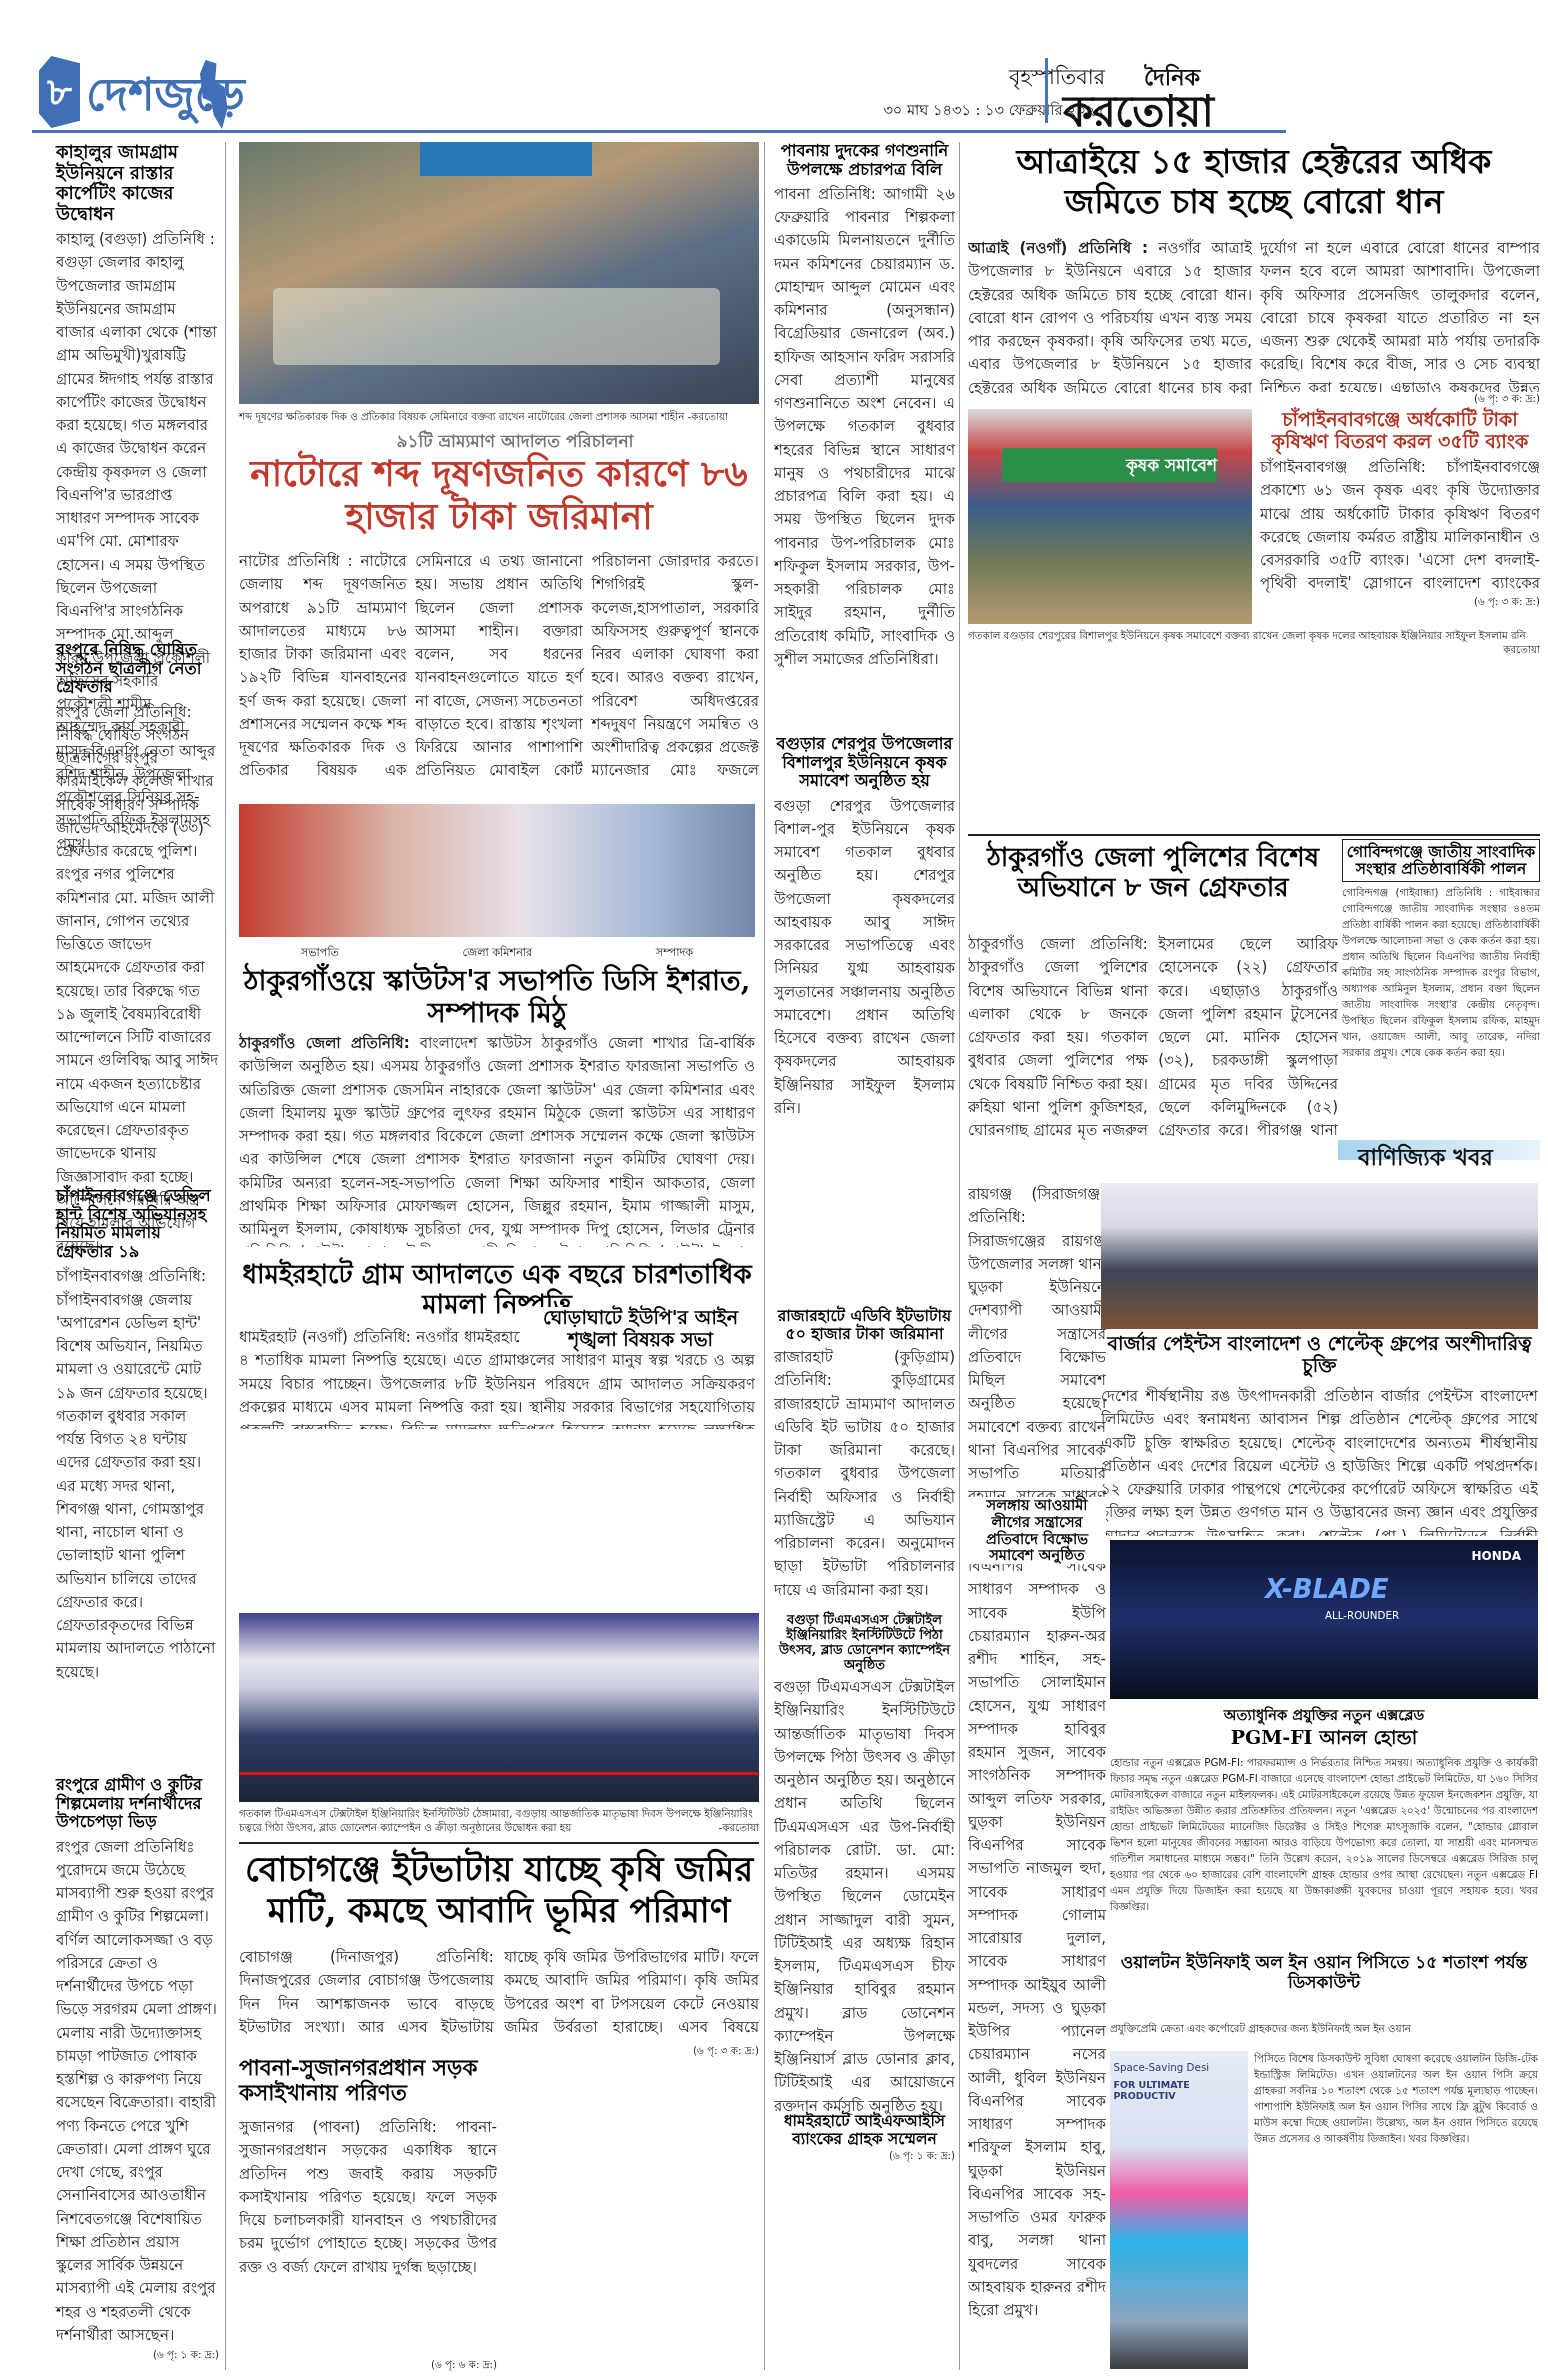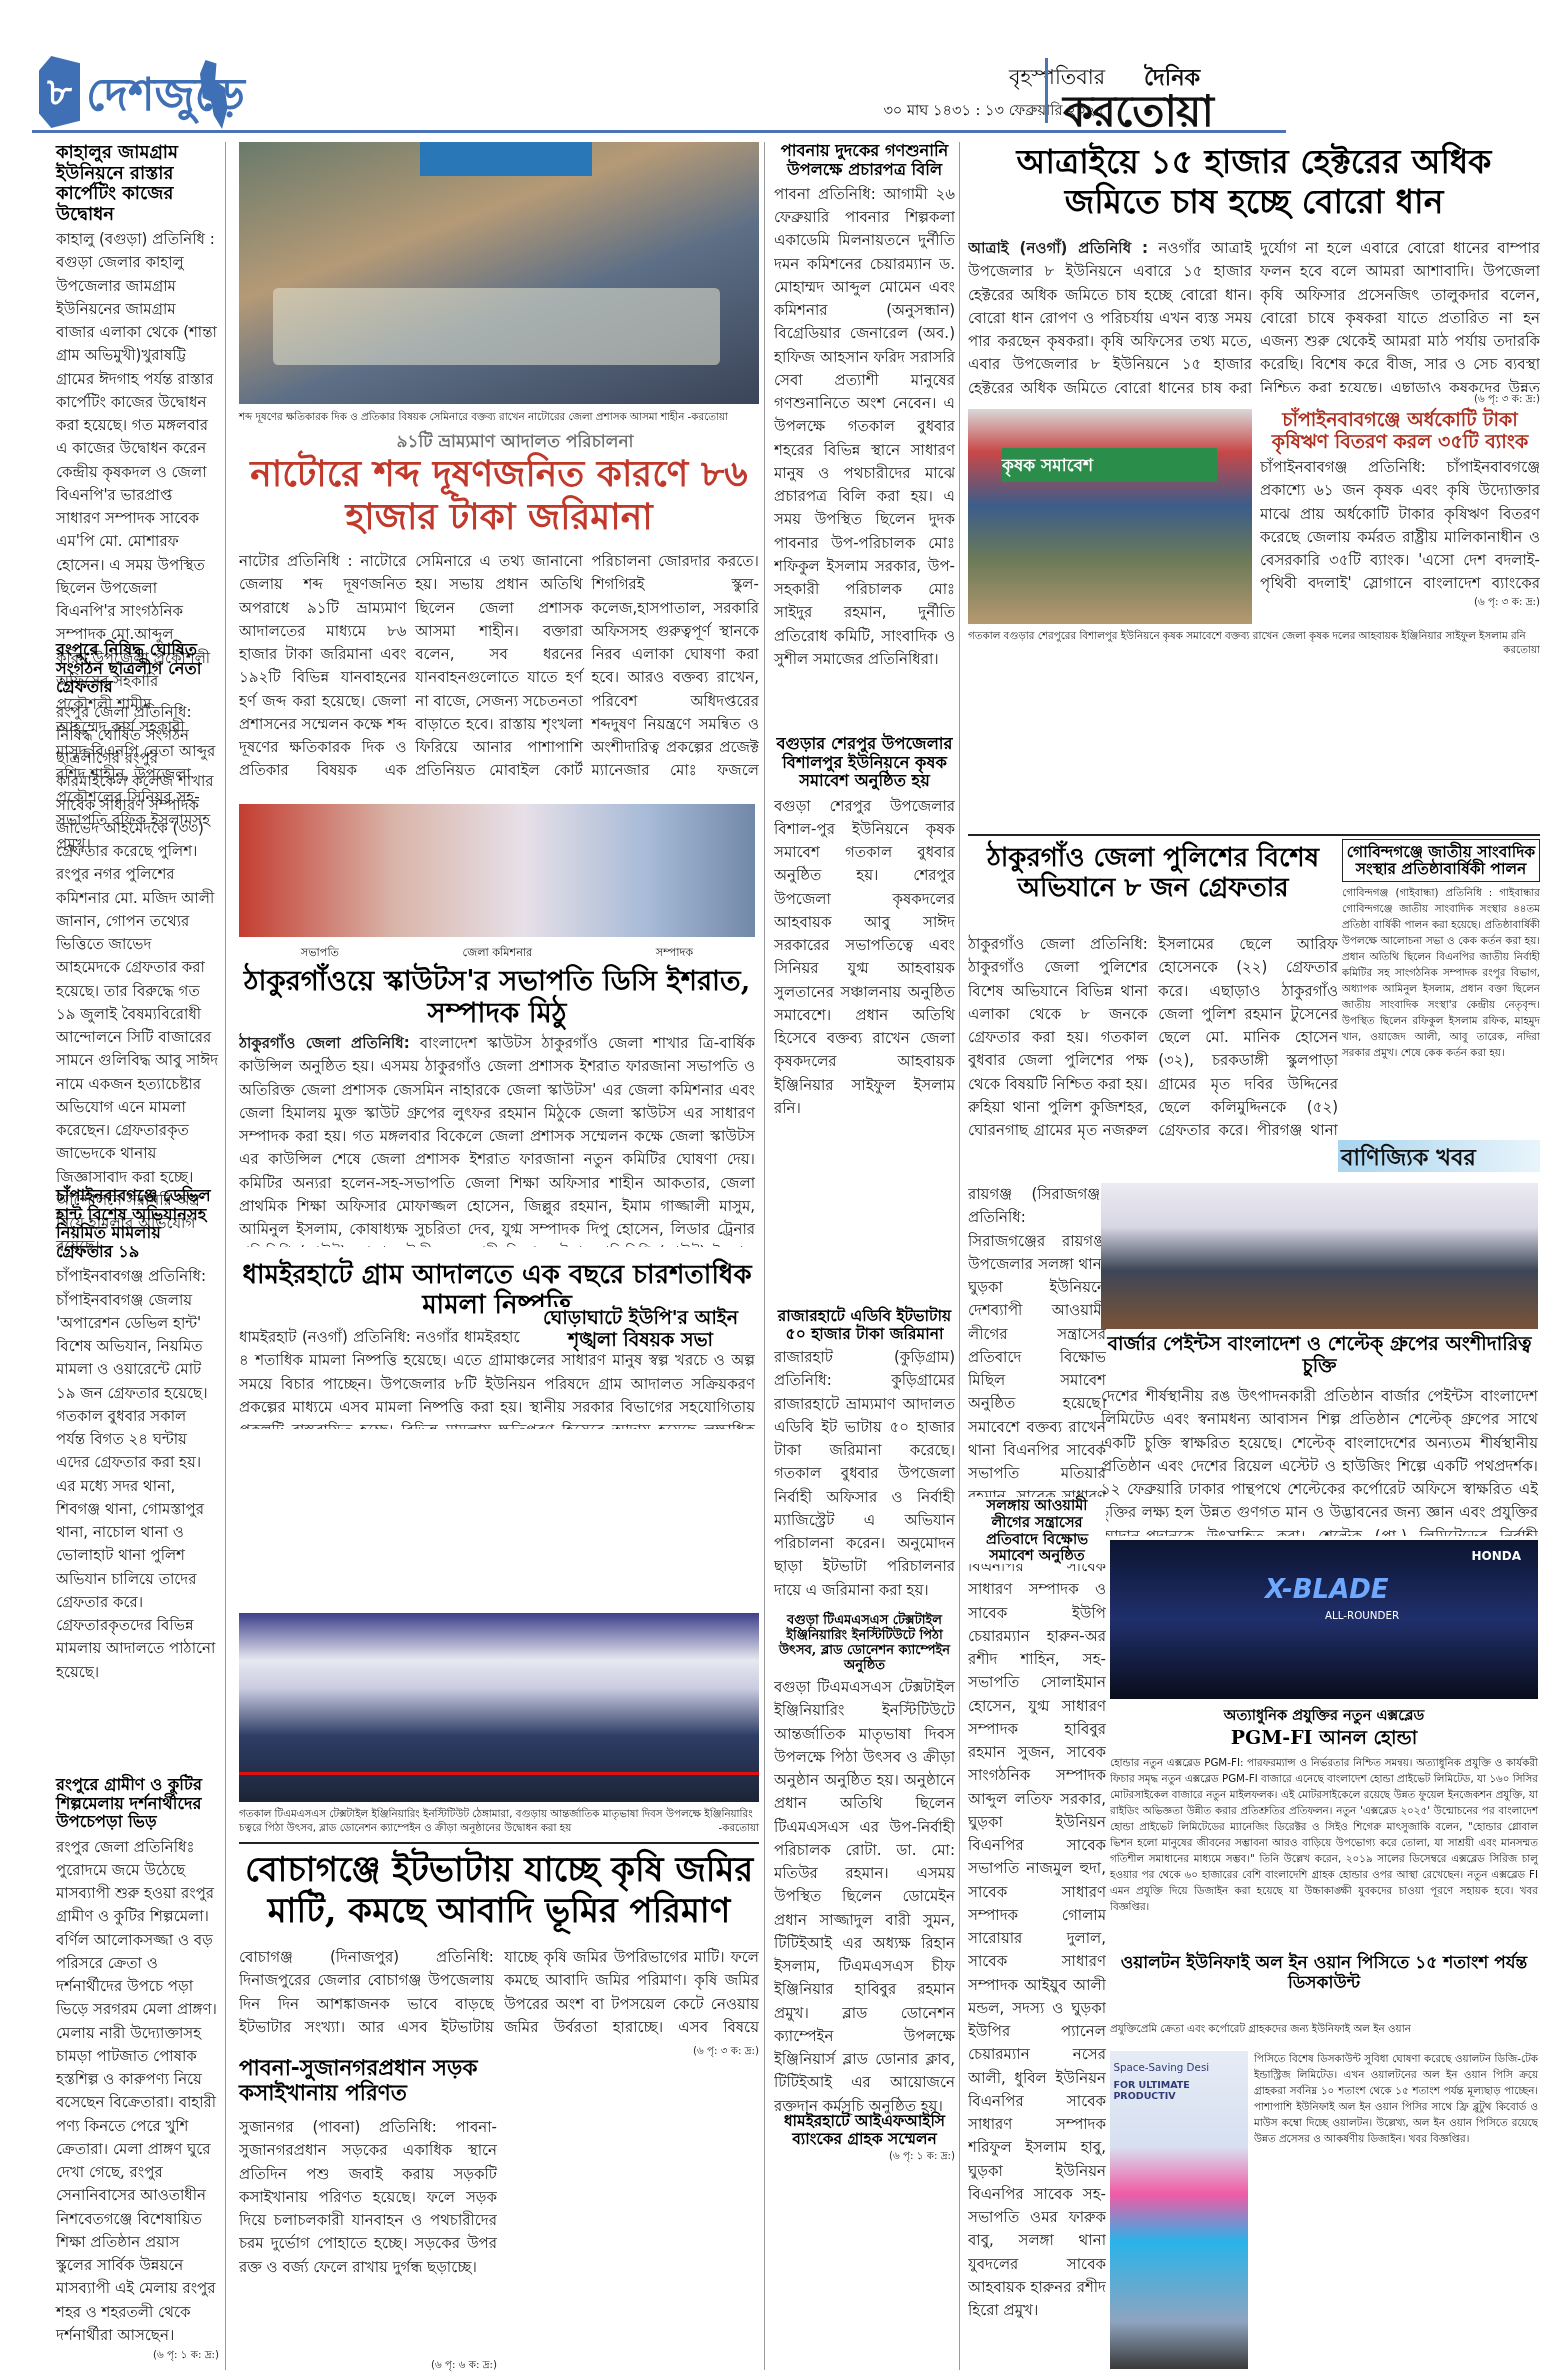--- a/index.html
+++ b/index.html
@@ -128,21 +128,21 @@
 
 <div class="abs hl" style="left:968px;top:142px;width:572px;font-size:33px;text-align:center;line-height:1.2">আত্রাইয়ে ১৫ হাজার হেক্টরের অধিক জমিতে চাষ হচ্ছে বোরো ধান</div>
 <div class="abs body" style="left:968px;top:237px;width:284px;height:163px;overflow:hidden">
   <b>আত্রাই (নওগাঁ) প্রতিনিধি :</b>
   <span>নওগাঁর আত্রাই উপজেলার ৮ ইউনিয়নে এবারে ১৫ হাজার হেক্টরের অধিক জমিতে চাষ হচ্ছে বোরো ধান। বোরো ধান রোপণ ও পরিচর্যায় এখন ব্যস্ত সময় পার করছেন কৃষকরা। কৃষি অফিসের তথ্য মতে, এবার উপজেলার ৮ ইউনিয়নে ১৫ হাজার হেক্টরের অধিক জমিতে বোরো ধানের চাষ করা হয়েছে। এখন নির্বিঘ্নে এলাকার বিভিন্ন স্থানে বোরো ধানের চাষ করছেন কৃষকরা। বিশেষ করে উপজেলার মানিয়ারী, বিশা, ভোঁপাড়া, শাহাগোলা ও পাঁচুপুর ইউনিয়নের সবচেয়ে বেশি জমিতে বোরো ধানের চাষ হচ্ছে।</span>
 </div>
 <div class="abs body" style="left:1260px;top:237px;width:280px;height:155px;overflow:hidden">দুর্যোগ না হলে এবারে বোরো ধানের বাম্পার ফলন হবে বলে আমরা আশাবাদি। উপজেলা কৃষি অফিসার প্রসেনজিৎ তালুকদার বলেন, বোরো চাষে কৃষকরা যাতে প্রতারিত না হন এজন্য শুরু থেকেই আমরা মাঠ পর্যায় তদারকি করেছি। বিশেষ করে বীজ, সার ও সেচ ব্যবস্থা নিশ্চিত করা হয়েছে। এছাড়াও কৃষকদের উন্নত প্রশিক্ষণ দেওয়া হয়েছে।</div>
 <div class="abs cont" style="left:1260px;top:391px;width:280px">(৬ পৃ: ৩ ক: দ্র:)</div>
 
 <div class="photo" style="left:968px;top:409px;width:284px;height:215px;background:linear-gradient(180deg,#d9d9d9 0%,#c94747 20%,#3b5d8a 45%,#6c7a58 70%,#b59970 100%)">
-  <div style="position:absolute;left:34px;top:39px;width:215px;height:34px;background:#2a8d4a;color:#fff;text-align:left;line-height:34px;font-weight:bold;font-size:17px">কৃষক সমাবেশ</div>
+  <div style="position:absolute;left:34px;top:39px;width:215px;height:34px;background:#2a8d4a;color:#fff;text-align:right;line-height:34px;font-weight:bold;font-size:17px">কৃষক সমাবেশ</div>
 </div>
 <div class="cap abs" style="left:968px;top:628px;width:572px">
   <span>গতকাল বগুড়ার শেরপুরের বিশালপুর ইউনিয়নে কৃষক সমাবেশে বক্তব্য রাখেন জেলা কৃষক দলের আহবায়ক ইঞ্জিনিয়ার সাইফুল ইসলাম রনি</span>
   <span style="float:right">করতোয়া</span>
 </div>
 
 <div class="abs" style="left:1260px;top:409px;width:280px">
   <div class="hl" style="font-size:19px;text-align:center;color:#b03020">চাঁপাইনবাবগঞ্জে অর্ধকোটি টাকা কৃষিঋণ বিতরণ করল ৩৫টি ব্যাংক</div>
   <div class="body" style="margin-top:3.4px;height:138px;overflow:hidden">চাঁপাইনবাবগঞ্জ প্রতিনিধি: চাঁপাইনবাবগঞ্জে প্রকাশ্যে ৬১ জন কৃষক এবং কৃষি উদ্যোক্তার মাঝে প্রায় অর্ধকোটি টাকার কৃষিঋণ বিতরণ করেছে জেলায় কর্মরত রাষ্ট্রীয় মালিকানাধীন ও বেসরকারি ৩৫টি ব্যাংক। 'এসো দেশ বদলাই-পৃথিবী বদলাই' স্লোগানে বাংলাদেশ ব্যাংকের উদ্যোগে এ কৃষিঋণ বিতরণ করা হয়। ঋণ বিতরণ অনুষ্ঠানে প্রধান অতিথি ছিলেন বাংলাদেশ ব্যাংকের প্রতিনিধি।</div>
   <div class="cont">(৬ পৃ: ৩ ক: দ্র:)</div>
@@ -150,21 +150,21 @@
 <div class="hr" style="left:968px;top:834px;width:572px"></div>
 
 <div class="abs hl" style="left:968px;top:843px;width:370px;font-size:26px;text-align:center">ঠাকুরগাঁও জেলা পুলিশের বিশেষ অভিযানে ৮ জন গ্রেফতার</div>
 <div class="abs body" style="left:968px;top:933px;width:370px;column-count:2;column-gap:10.3px;height:219px;overflow:hidden">ঠাকুরগাঁও জেলা প্রতিনিধি: ঠাকুরগাঁও জেলা পুলিশের বিশেষ অভিযানে বিভিন্ন থানা এলাকা থেকে ৮ জনকে গ্রেফতার করা হয়। গতকাল বুধবার জেলা পুলিশের পক্ষ থেকে বিষয়টি নিশ্চিত করা হয়। রুহিয়া থানা পুলিশ কুজিশহর, ঘোরনগাছ গ্রামের মৃত নজরুল ইসলামের ছেলে আরিফ হোসেনকে (২২) গ্রেফতার করে। এছাড়াও ঠাকুরগাঁও জেলা পুলিশ রহমান টুসেনের ছেলে মো. মানিক হোসেন (৩২), চরকডাঙ্গী স্কুলপাড়া গ্রামের মৃত দবির উদ্দিনের ছেলে কলিমুদ্দিনকে (৫২) গ্রেফতার করে। পীরগঞ্জ থানা পুলিশ অত্র থানা এলাকার বড়গাঁও গ্রামের উমেশ চন্দ্র রায়ের ছেলে সকিন চন্দ্র রায় (৪০) ও সেনুয়া (নাপিতপাড়া) গ্রামের মো. একরামুল হকের ছেলে মো. সজল রানা ওরফে ডলার (২২) জে গ্রেফতার করে। একই সাথে রাণীশংকৈল থানা পুলিশের বিশেষ অভিযানে ভরনিয়া শিবনাথ পুকুর গ্রামের মৃত আবু হানিফের ছেলে মো. আবুল হোসেন (৫৩) এবং একই থানাধীন ঢোপড়া (৫ নং বাচোর ইউপি) গ্রামের মৃত হবিবর রহমানের ছেলে মো. আকবর আলীকে (৫০) গ্রেফতার করে।</div>
 
 <div class="abs" style="left:1342px;top:839px;width:198px">
   <div class="hl" style="font-size:15.5px;text-align:center;border:0.9px solid #222;padding:2.6px">গোবিন্দগঞ্জে জাতীয় সাংবাদিক সংস্থার প্রতিষ্ঠাবার্ষিকী পালন</div>
   <div class="body" style="margin-top:3.4px;font-size:10.3px;height:219px;overflow:hidden">গোবিন্দগঞ্জ (গাইবান্ধা) প্রতিনিধি : গাইবান্ধার গোবিন্দগঞ্জে জাতীয় সাংবাদিক সংস্থার ৪৪তম প্রতিষ্ঠা বার্ষিকী পালন করা হয়েছে। প্রতিষ্ঠাবার্ষিকী উপলক্ষে আলোচনা সভা ও কেক কর্তন করা হয়। প্রধান অতিথি ছিলেন বিএনপির জাতীয় নির্বাহী কমিটির সহ সাংগঠনিক সম্পাদক রংপুর বিভাগ, অধ্যাপক আমিনুল ইসলাম, প্রধান বক্তা ছিলেন জাতীয় সাংবাদিক সংস্থা'র কেন্দ্রীয় নেতৃবৃন্দ। উপস্থিত ছিলেন রফিকুল ইসলাম রফিক, মাহমুদ খান, ওয়াজেদ আলী, আবু তারেক, নদিরা সরকার প্রমুখ। শেষে কেক কর্তন করা হয়।</div>
 </div>
 
-<div class="banner abs" style="left:1338px;top:1140px;width:202px;height:32px;font-size:22.4px;padding-left:3px;line-height:34px">বাণিজ্যিক খবর</div>
+<div class="banner abs" style="left:1338px;top:1140px;width:202px;height:20px;font-size:22.4px;padding-left:20px;line-height:34px">বাণিজ্যিক খবর</div>
 
 <div class="abs body" style="left:968px;top:1183px;width:138px;height:1187px;overflow:hidden">রায়গঞ্জ (সিরাজগঞ্জ) প্রতিনিধি: সিরাজগঞ্জের রায়গঞ্জ উপজেলার সলঙ্গা থানা ঘুড়কা ইউনিয়নে দেশব্যাপী আওয়ামী লীগের সন্ত্রাসের প্রতিবাদে বিক্ষোভ মিছিল সমাবেশ অনুষ্ঠিত হয়েছে। সমাবেশে বক্তব্য রাখেন থানা বিএনপির সাবেক সভাপতি মতিয়ার রহমান, সাবেক সাধারণ সম্পাদক আব্দুল আলীম সরকার, থানা বিএনপির সাবেক সাধারণ সম্পাদক ও সাবেক ইউপি চেয়ারম্যান হারুন-অর রশীদ শাহিন, সহ-সভাপতি সোলাইমান হোসেন, যুগ্ম সাধারণ সম্পাদক হাবিবুর রহমান সুজন, সাবেক সাংগঠনিক সম্পাদক আব্দুল লতিফ সরকার, ঘুড়কা ইউনিয়ন বিএনপির সাবেক সভাপতি নাজমুল হুদা, সাবেক সাধারণ সম্পাদক গোলাম সারোয়ার দুলাল, সাবেক সাধারণ সম্পাদক আইয়ুব আলী মন্ডল, সদস্য ও ঘুড়কা ইউপির প্যানেল চেয়ারম্যান নসের আলী, ধুবিল ইউনিয়ন বিএনপির সাবেক সাধারণ সম্পাদক শরিফুল ইসলাম হাবু, ঘুড়কা ইউনিয়ন বিএনপির সাবেক সহ-সভাপতি ওমর ফারুক বাবু, সলঙ্গা থানা যুবদলের সাবেক আহবায়ক হারুনর রশীদ হিরো প্রমুখ।</div>
 
 <div class="photo" style="left:1101px;top:1183px;width:437px;height:146px;background:linear-gradient(180deg,#ecebf2 0%,#d7d6e4 30%,#3d4656 60%,#7a5338 100%)"></div>
 <div class="abs hl" style="left:1101px;top:1333px;width:437px;font-size:19px;text-align:center">বার্জার পেইন্টস বাংলাদেশ ও শেল্টেক্ গ্রুপের অংশীদারিত্ব চুক্তি</div>
 <div class="abs body" style="left:1101px;top:1385px;width:437px;height:151px;overflow:hidden">দেশের শীর্ষস্থানীয় রঙ উৎপাদনকারী প্রতিষ্ঠান বার্জার পেইন্টস বাংলাদেশ লিমিটেড এবং স্বনামধন্য আবাসন শিল্প প্রতিষ্ঠান শেল্টেক্ গ্রুপের সাথে একটি চুক্তি স্বাক্ষরিত হয়েছে। শেল্টেক্ বাংলাদেশের অন্যতম শীর্ষস্থানীয় প্রতিষ্ঠান এবং দেশের রিয়েল এস্টেট ও হাউজিং শিল্পে একটি পথপ্রদর্শক। ১২ ফেব্রুয়ারি ঢাকার পান্থপথে শেল্টেকের কর্পোরেট অফিসে স্বাক্ষরিত এই চুক্তির লক্ষ্য হল উন্নত গুণগত মান ও উদ্ভাবনের জন্য জ্ঞান এবং প্রযুক্তির আদান-প্রদানকে উৎসাহিত করা। শেল্টেক্ (প্রা.) লিমিটেডের নির্বাহী পরিচালক (অপারেশনস) মোঃ শরীফ হোসেন ভূঁইয়া এবং বার্জার পেইন্টস বাংলাদেশ লিমিটেডের চিফ বিজনেস অফিসার এ.কে.এম. সাদেক নেওয়াজ চুক্তিতে স্বাক্ষর করেন। খবর বিজ্ঞপ্তির।</div>
 
 <div class="abs hl" style="left:968px;top:1497px;width:138px;font-size:14.6px;text-align:center;background:#fff">সলঙ্গায় আওয়ামী লীগের সন্ত্রাসের প্রতিবাদে বিক্ষোভ সমাবেশ অনুষ্ঠিত</div>
 
 <div class="photo" style="left:1110px;top:1540px;width:428px;height:159px;background:linear-gradient(180deg,#0c1430 0%,#1f2f6b 50%,#090d1b 100%)">

